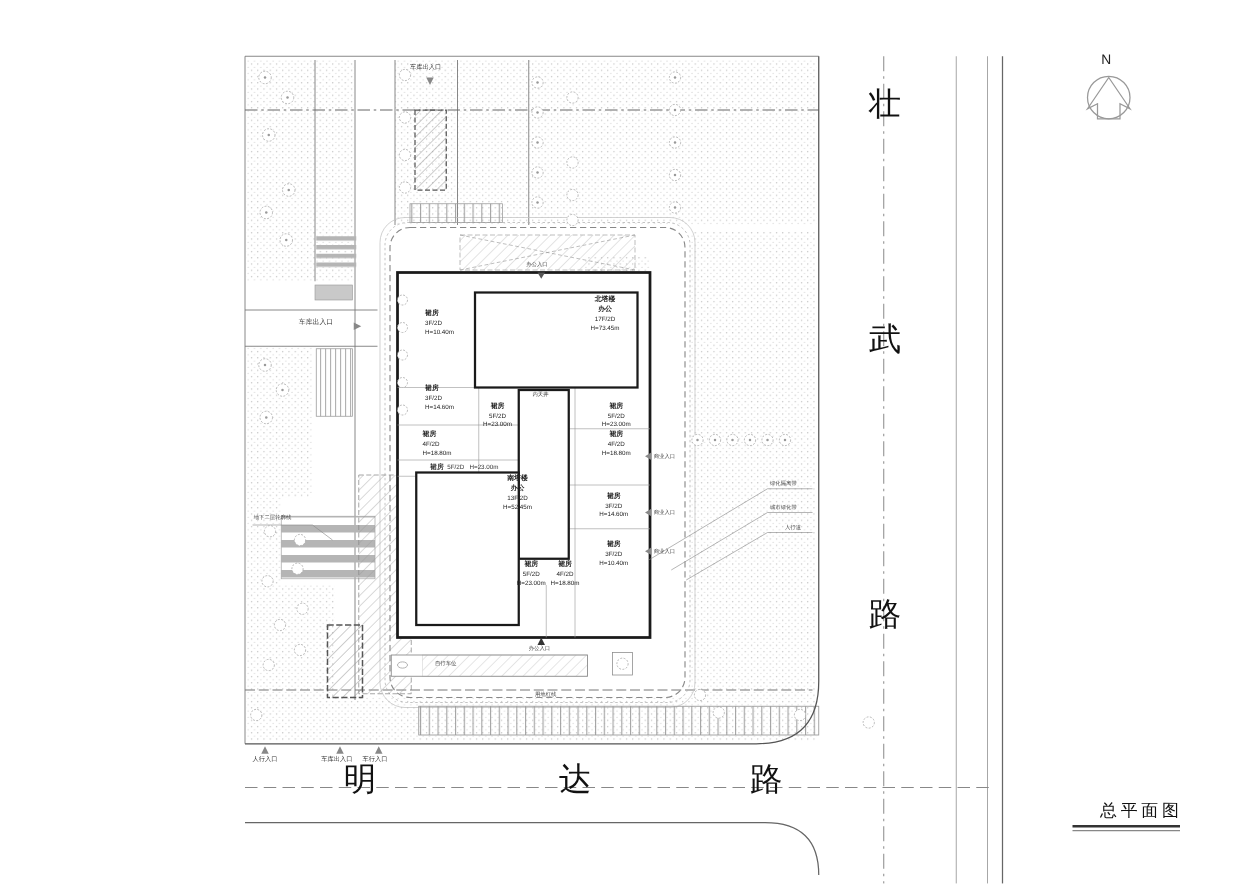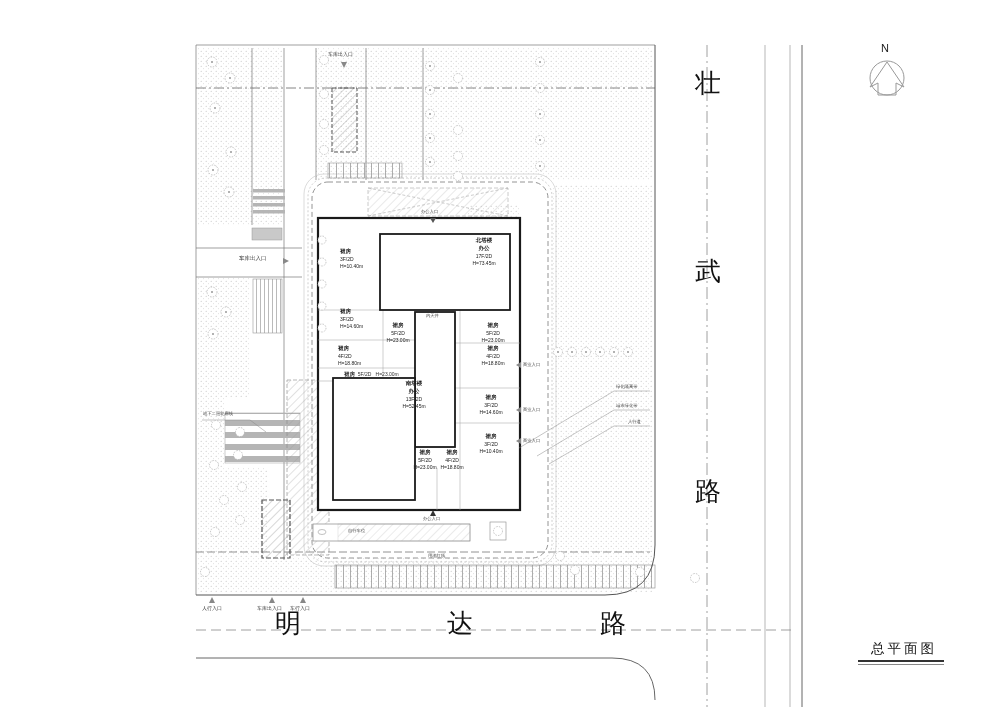--- a/index.html
+++ b/index.html
@@ -7,21 +7,21 @@
          font-family:"Liberation Sans","DejaVu Sans",sans-serif;color:#1a1a1a;}
   #linework{position:absolute;left:0;top:0;}
   .tl{position:absolute;font-size:5px;line-height:1.3;color:#333;white-space:nowrap;}
   .tl4{position:absolute;font-size:4.3px;line-height:1.2;color:#444;white-space:nowrap;}
   .bl{position:absolute;font-size:5px;line-height:1.45;color:#222;text-align:center;}
   .bl.la{text-align:left;}
   .ln{display:block;}
   .nm{font-weight:bold;font-size:5.5px;}
   .roadchar{position:absolute;font-size:26px;color:#111;line-height:1;}
   .title{position:absolute;left:862px;top:640px;width:84px;font-size:13.5px;letter-spacing:3px;
-         color:#111;text-align:center;}
+         color:#111;text-align:right;}
   .tline1{position:absolute;left:858px;top:660px;width:86px;height:0;border-top:2px solid #333;}
   .tline2{position:absolute;left:858px;top:664px;width:86px;height:0;border-top:1px solid #888;}
   .nlabel{position:absolute;left:881px;top:42px;font-size:11px;color:#222;}
 </style>
 </head>
 <body>
 
 <div id="stage">
 
 <svg id="linework" width="1000" height="707" viewBox="0 0 1000 707">

